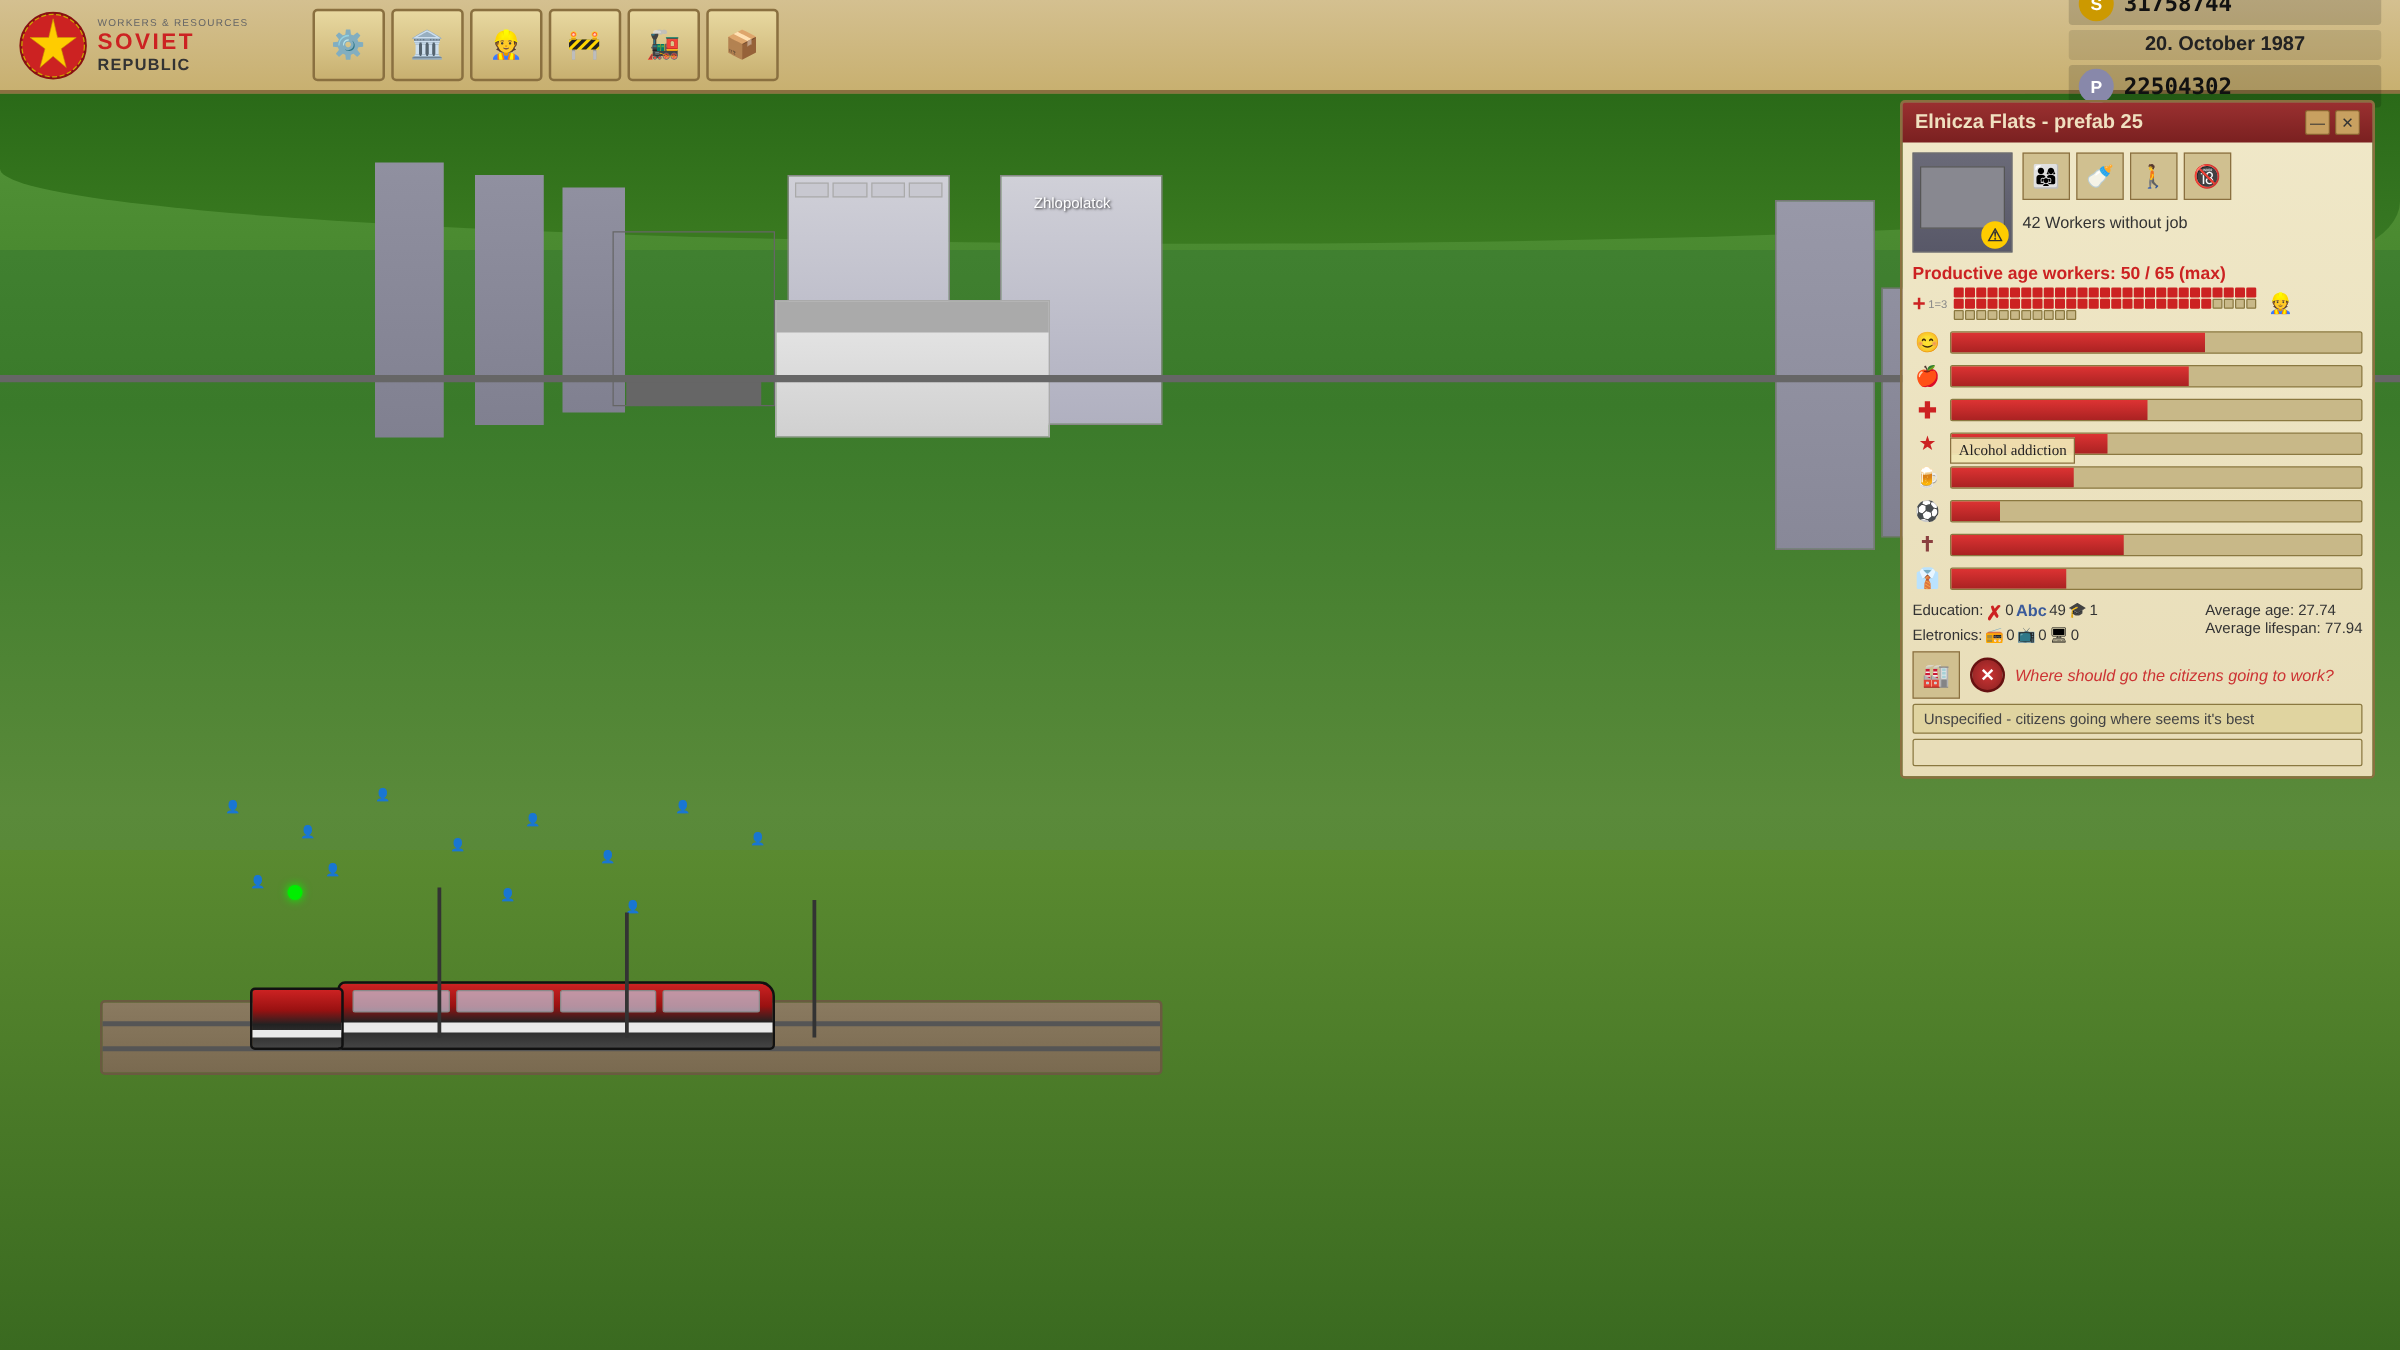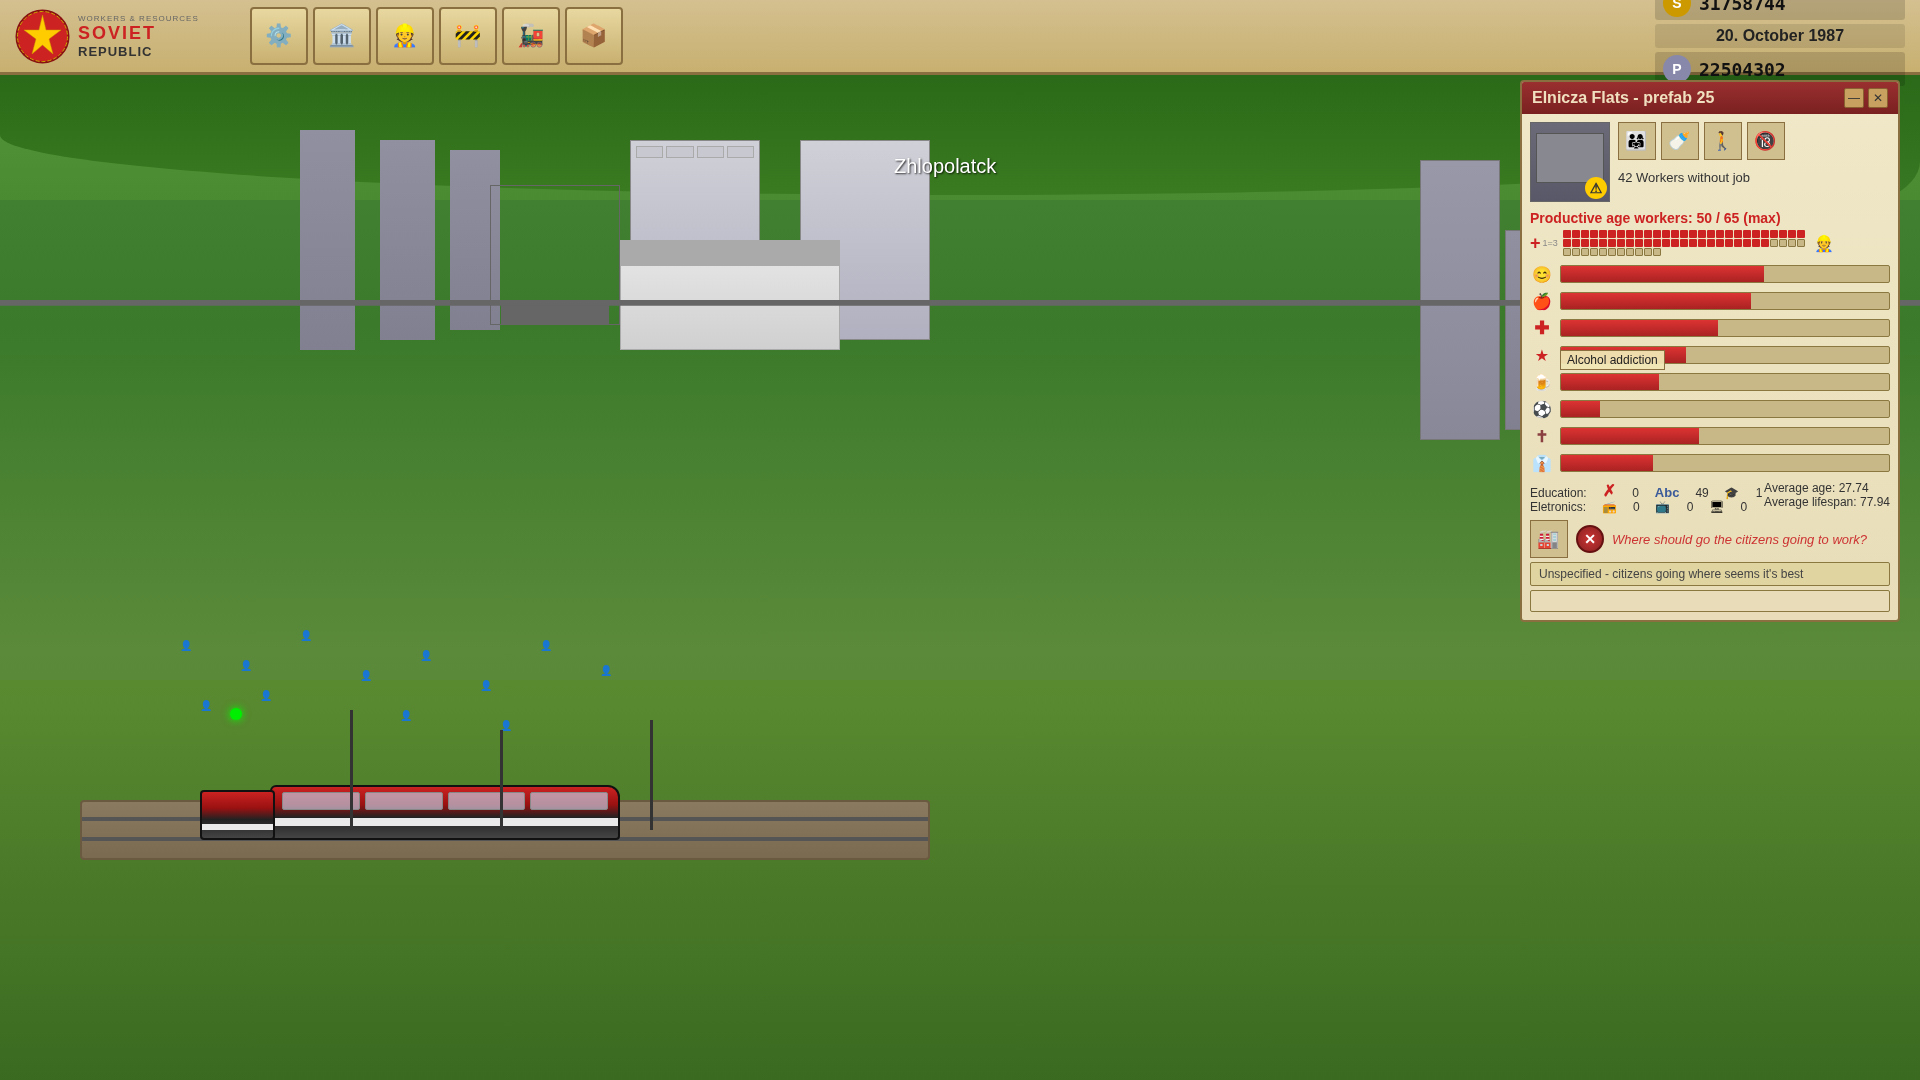--- a/index.html
+++ b/index.html
@@ -290,22 +290,22 @@
       white-space: nowrap;
       z-index: 10;
     }
 
     .stat-section {
       position: relative;
     }
 
     .stat-line {
       display: flex;
-      align-items: flex-end;
-      gap: 16px;
+      align-items: flex-start;
+      gap: 2px;
     }
 
     .stat-label {
       color: #333;
       font-size: 12px;
     }
 
     .stat-value {
       color: #333;
       font-size: 12px;
@@ -373,23 +373,23 @@
       border: 1px solid #8a7840;
       height: 22px;
       margin-top: 4px;
       border-radius: 2px;
     }
 
     
     .city-label {
       position: absolute;
       top: 155px;
-      left: 894px;
+      left: 827px;
       color: white;
-      font-size: 20px;
+      font-size: 12px;
       text-shadow: 1px 1px 2px rgba(0,0,0,0.8);
       z-index: 50;
     }
 
     .x-cross {
       color: #cc2222;
       font-size: 16px;
       font-weight: bold;
     }
 
@@ -671,21 +671,21 @@
         <div class="stat-bar-container">
           <div class="stat-bar-fill" style="width:38%;"></div>
         </div>
       </div>
 
       <div class="stat-row" style="position:relative;">
         <div class="stat-icon">🍺</div>
         <div class="stat-bar-container">
           <div class="stat-bar-fill" style="width:30%;"></div>
         </div>
-        <div class="tooltip-label" style="left:30px;top:-20px;">Alcohol addiction</div>
+        <div class="tooltip-label" style="left:30px;top:-20px;font-family:Liberation Serif, serif;">Alcohol addiction</div>
       </div>
 
       <div class="stat-row">
         <div class="stat-icon">⚽</div>
         <div class="stat-bar-container">
           <div class="stat-bar-fill" style="width:12%;"></div>
         </div>
       </div>
 
       <div class="stat-row">

